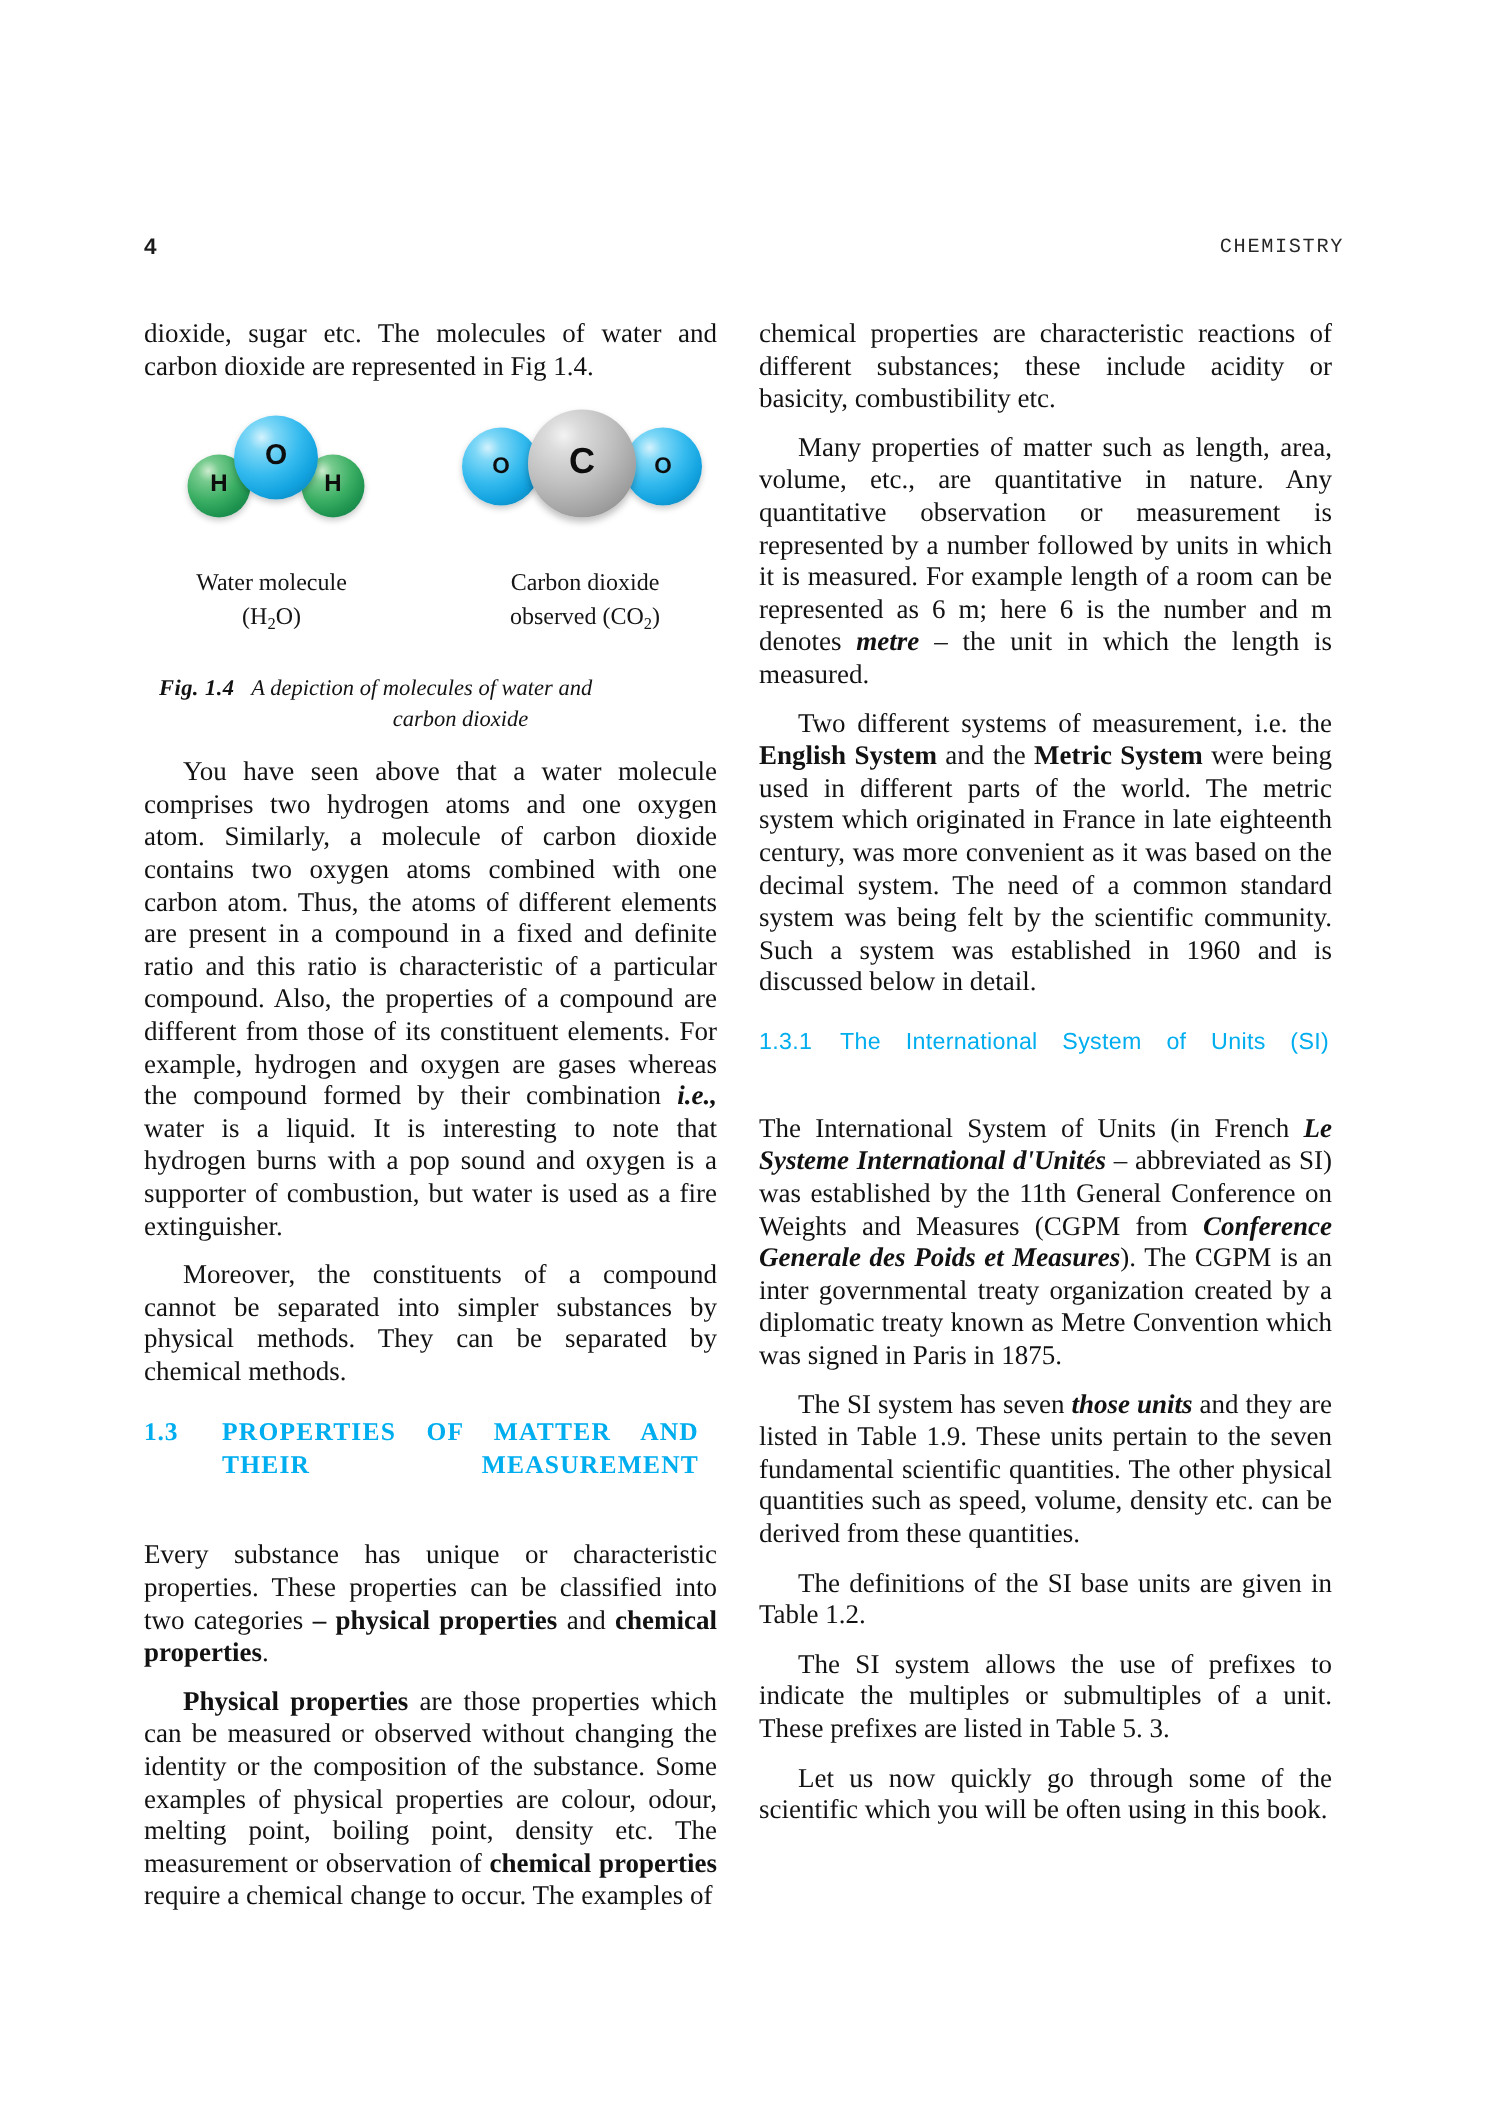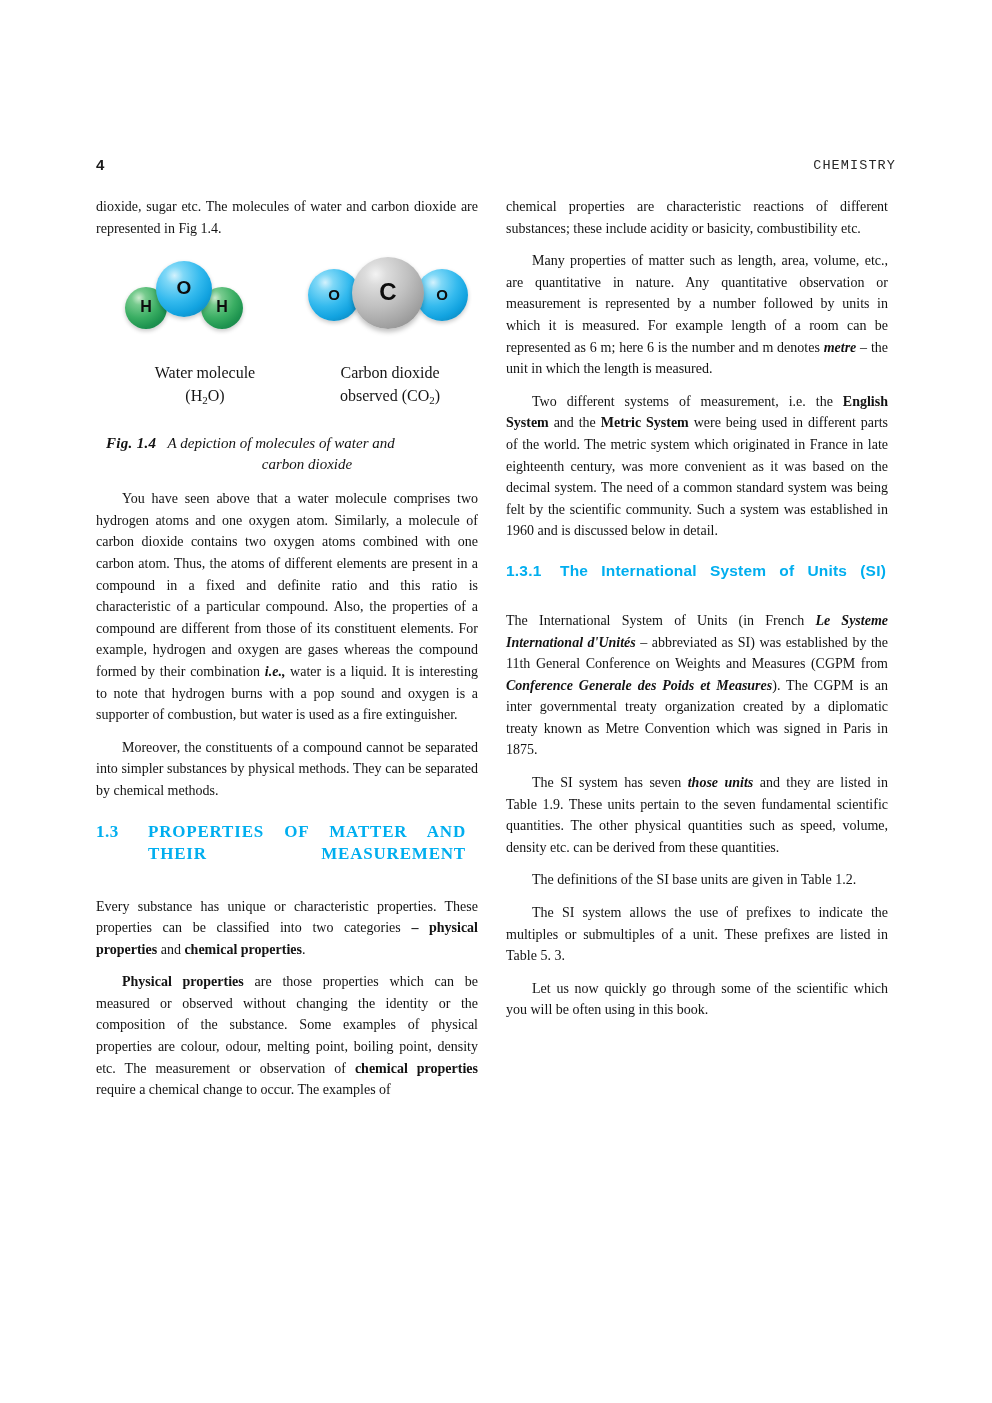--- a/index.html
+++ b/index.html
@@ -56,22 +56,22 @@
   }
   .col {
     position: absolute;
     top: 0;
     width: 382px;
   }
   .col-left  { left: 0; }
   .col-right { left: 410px; }
 
   p.body {
-    margin: 0 0 0 0;
-    font-size: 14px;
+    margin: 16px 0 0 0;
+    font-size: 18px;
     line-height: 21.6px;
     text-align: justify;
     text-justify: inter-word;
     color: #121212;
     letter-spacing: 0px;
   }
   p.body + p.body { margin-top: 11px; }
   p.indent { text-indent: 26px; }
 
   b, .b { font-weight: bold; }
@@ -102,21 +102,21 @@
   }
   .sec-head .txt::after {
     content: "";
     display: inline-block;
     width: 100%;
   }
   .subsec-head {
     display: block;
     color: #00aeef;
     font-family: "Liberation Sans", "DejaVu Sans", sans-serif;
-    font-weight: bold;
+    font-weight: normal;
     font-size: 15.5px;
     line-height: 21px;
     letter-spacing: .2px;
     margin: 18px 0 8px 0;
   }
   .subsec-head .num {
     display: inline-block;
     width: 54px;
   }
   .subsec-head .txt {
@@ -185,21 +185,21 @@
     height: 56px;
     margin-top: 12px;
   }
   .mol-label {
     position: absolute;
     text-align: center;
     font-size: 16px;
     line-height: 23px;
     color: #151515;
   }
-  .mol-label-water { left: 24px; width: 170px; }
+  .mol-label-water { left: 0; width: 170px; }
   .mol-label-co2   { left: 196px; width: 196px; }
   sub { font-size: 11px; vertical-align: -3px; }
 
   .fig-caption {
     margin-top: 16px;
     font-size: 15px;
     line-height: 21px;
     color: #121212;
   }
   .fig-caption .fignum {

